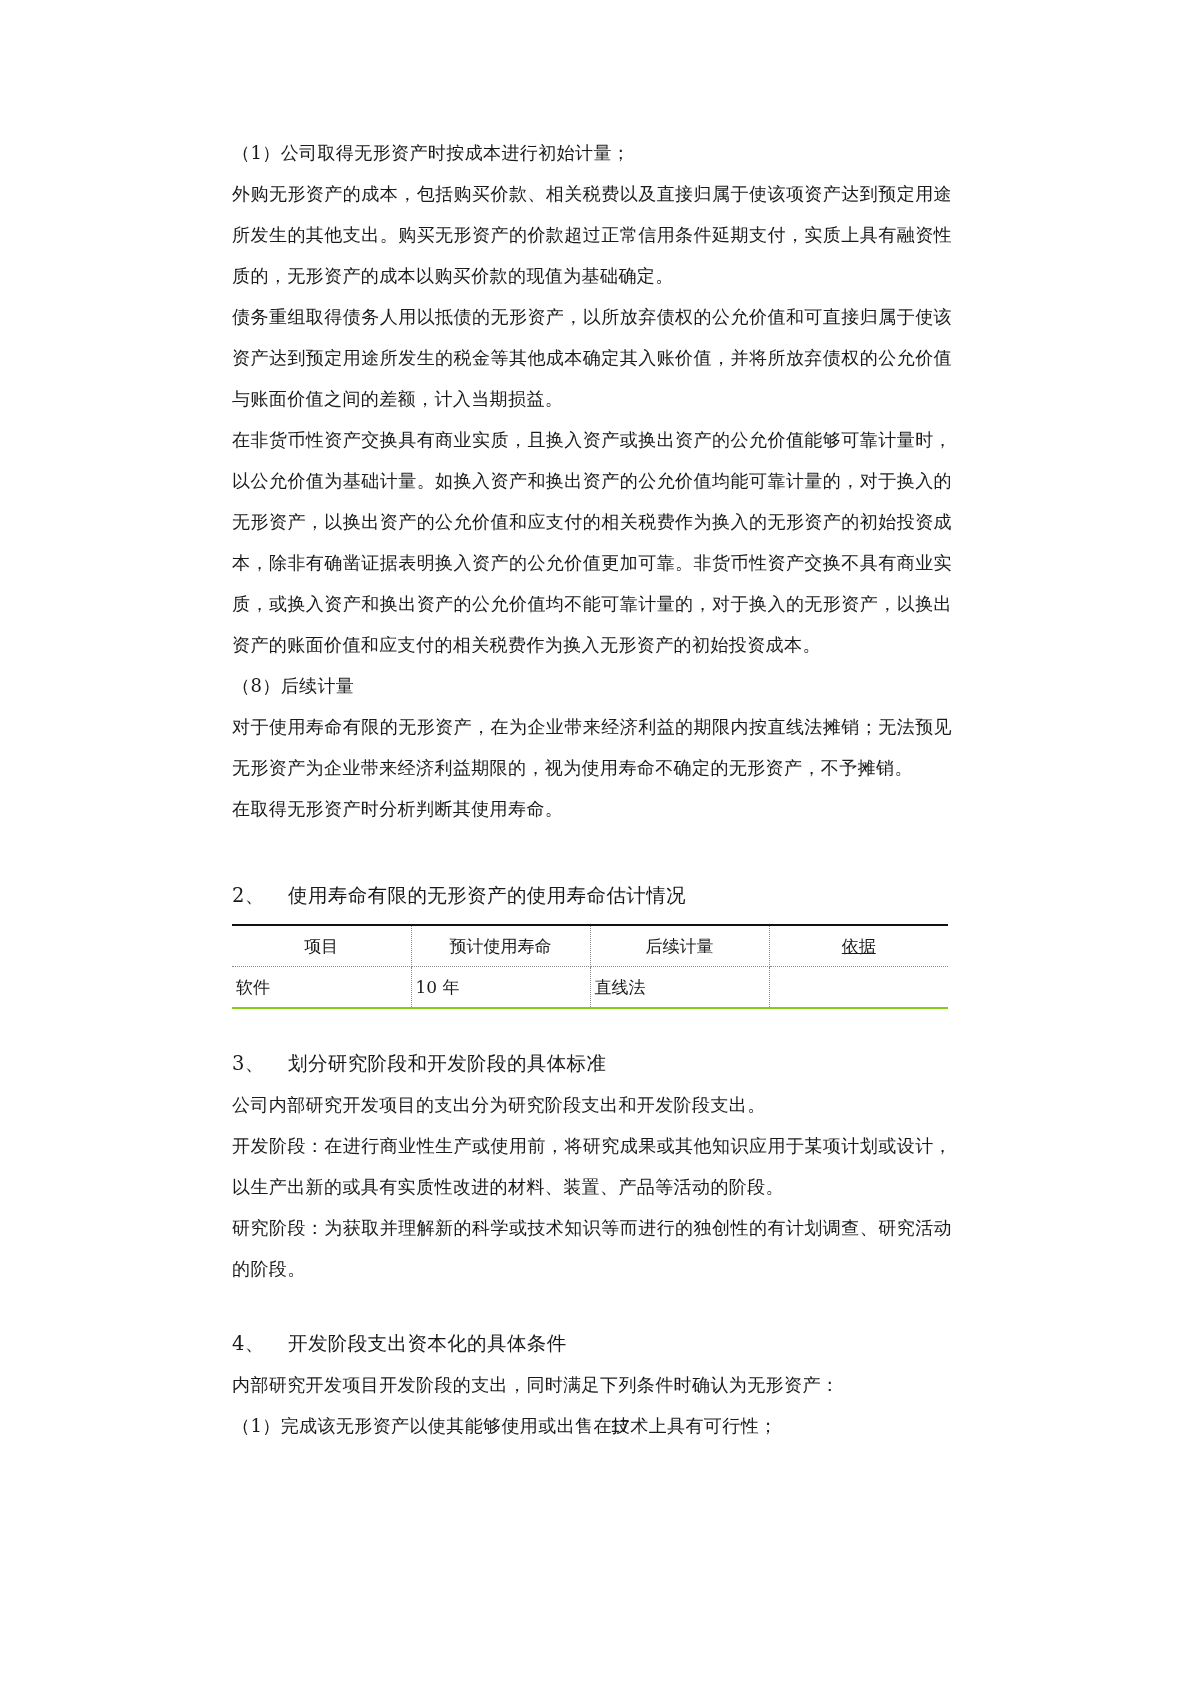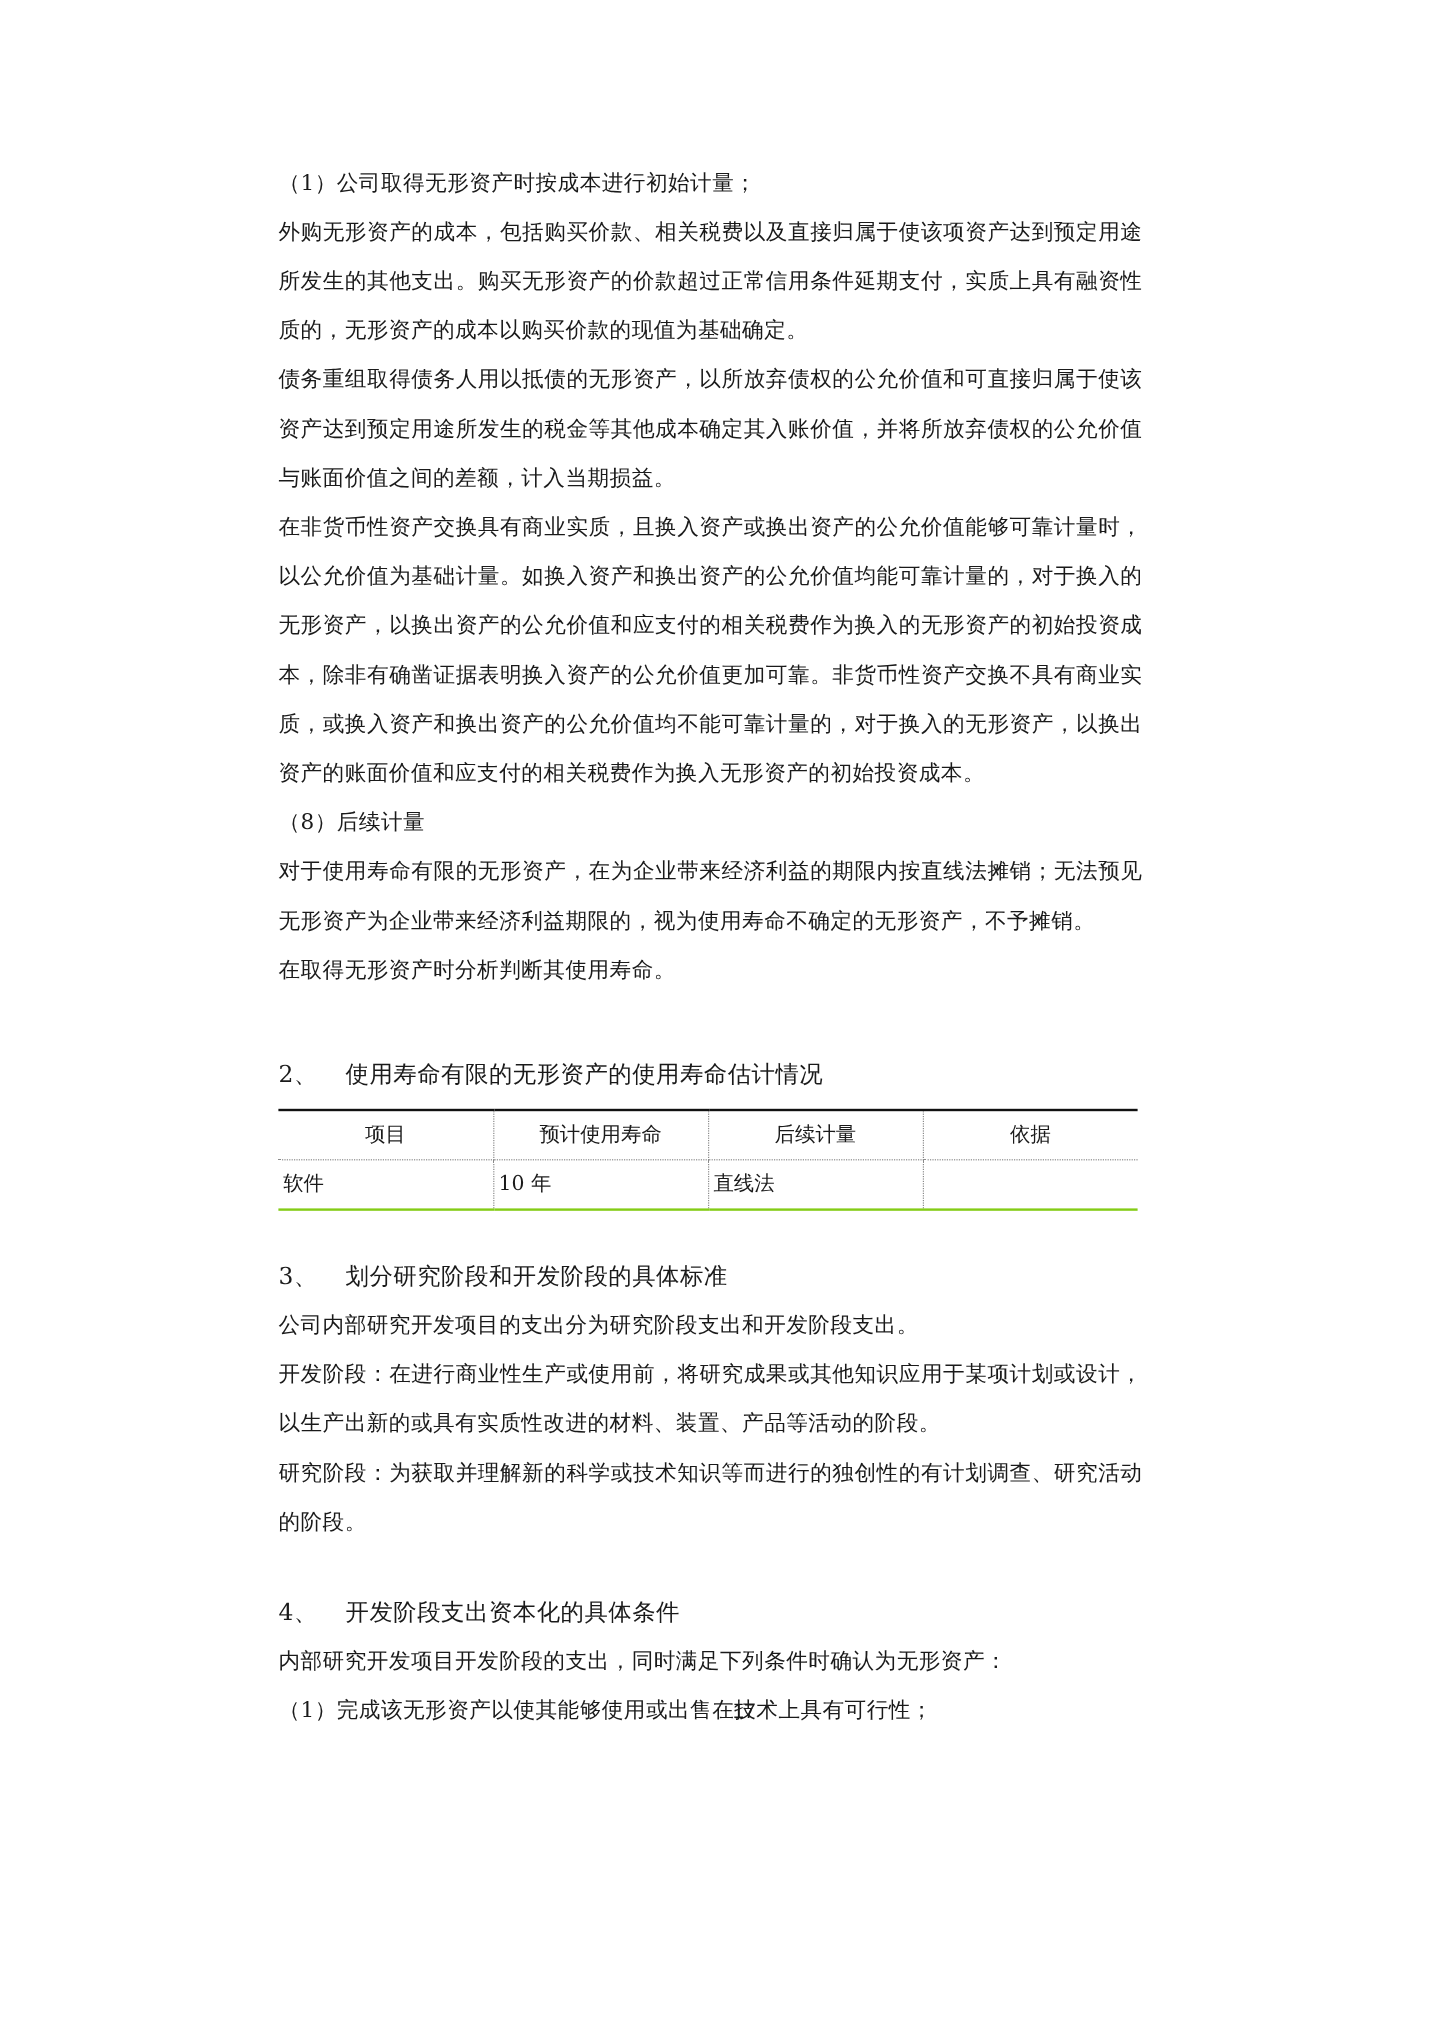--- a/index.html
+++ b/index.html
@@ -61,21 +61,21 @@
     line-height: 26px;
   }
   table.tbl thead th {
     border-top: 2px solid #111;
     border-bottom: 1px dotted #8a8a8a;
   }
   table.tbl tbody td {
     border-bottom: 2px solid #84cc16;
   }
   table.tbl th:first-child, table.tbl td:first-child { border-left: none; }
-  table.tbl th:last-child, table.tbl td:last-child { border-right: none; }
+  table.tbl th:last-child, table.tbl td:last-child { border-right: none; text-decoration: underline; }
 
   .page-number {
     position: absolute;
     left: 0;
     right: 0;
     top: 1417px;
     text-align: center;
     font-size: 17px;
     font-family: Liberation Sans, sans-serif;
     color: #1a1a1a;

